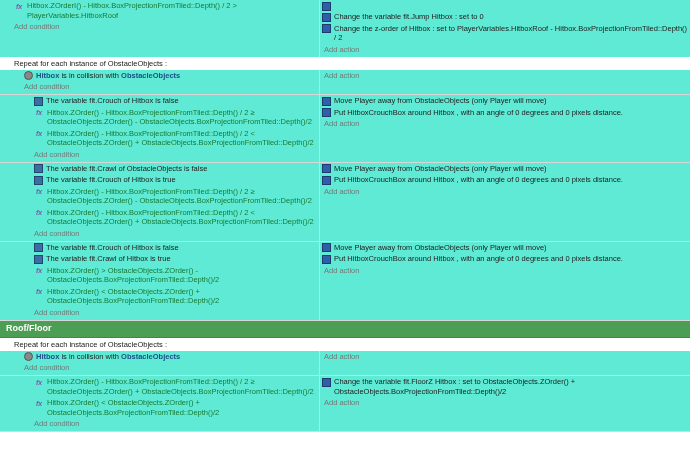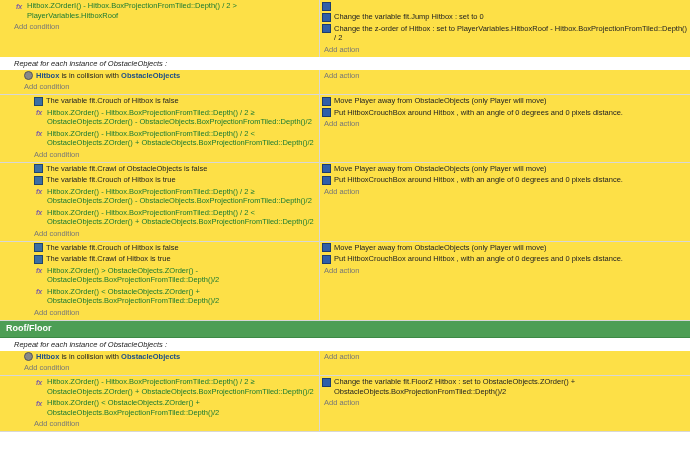--- a/index.html
+++ b/index.html
@@ -25,27 +25,26 @@
     font-weight: bold;
     padding: 2px 6px 3px 6px;
     line-height: 11px;
     border-bottom: 1px solid #3d8a45;
   }
   .repeat-line {
     padding: 2px 0 2px 14px;
     font-size: 7.5px;
     color: #1a1a1a;
     background: #fff;
-    font-style: italic;
   }
   .row {
     display: flex;
     align-items: stretch;
     border-bottom: 1px solid #d7d7d7;
-    background: #fde047;
+    background: #5eead4;
     min-height: 11px;
   }
   .row.noborder { border-bottom: none; }
   .col-cond {
     width: 320px;
     flex: 0 0 320px;
     border-right: 1px solid #d7d7d7;
     padding: 0;
   }
   .col-act {

